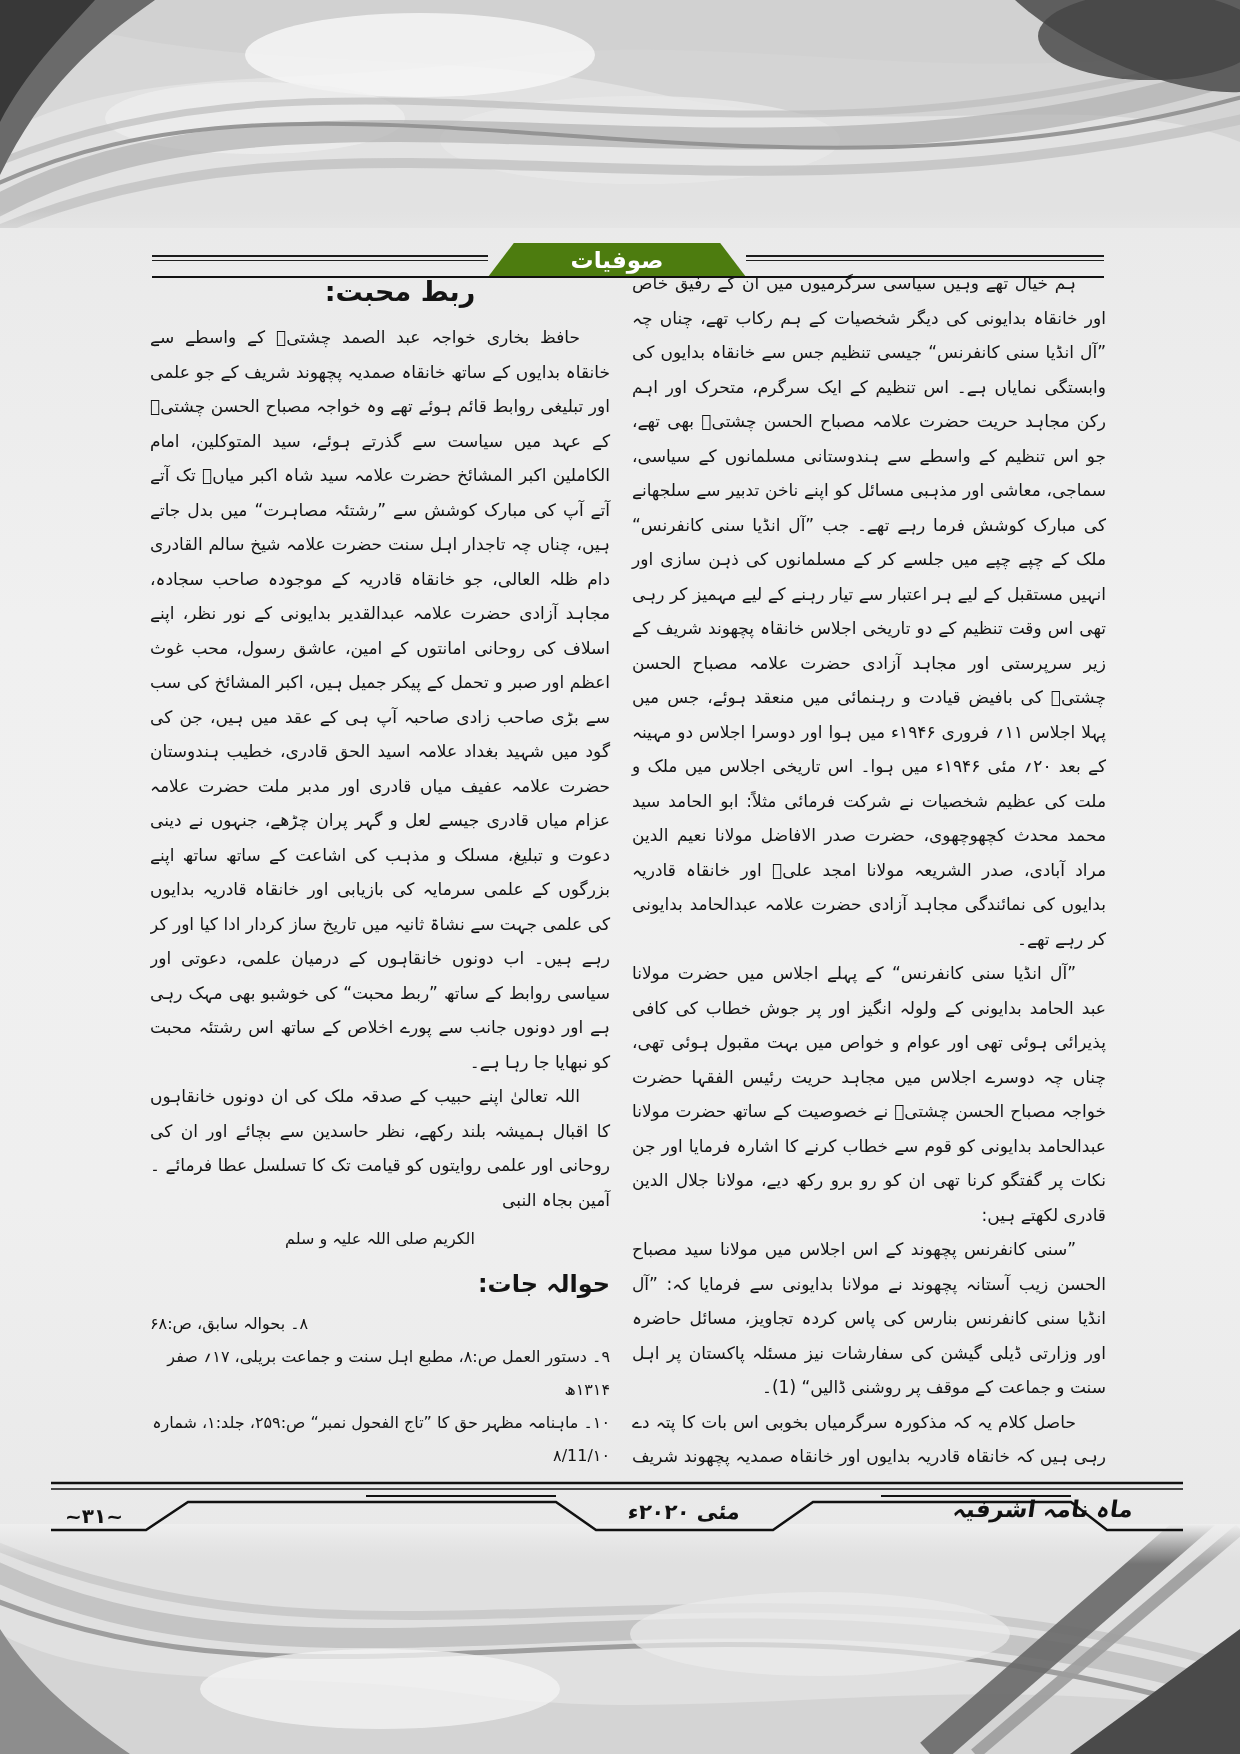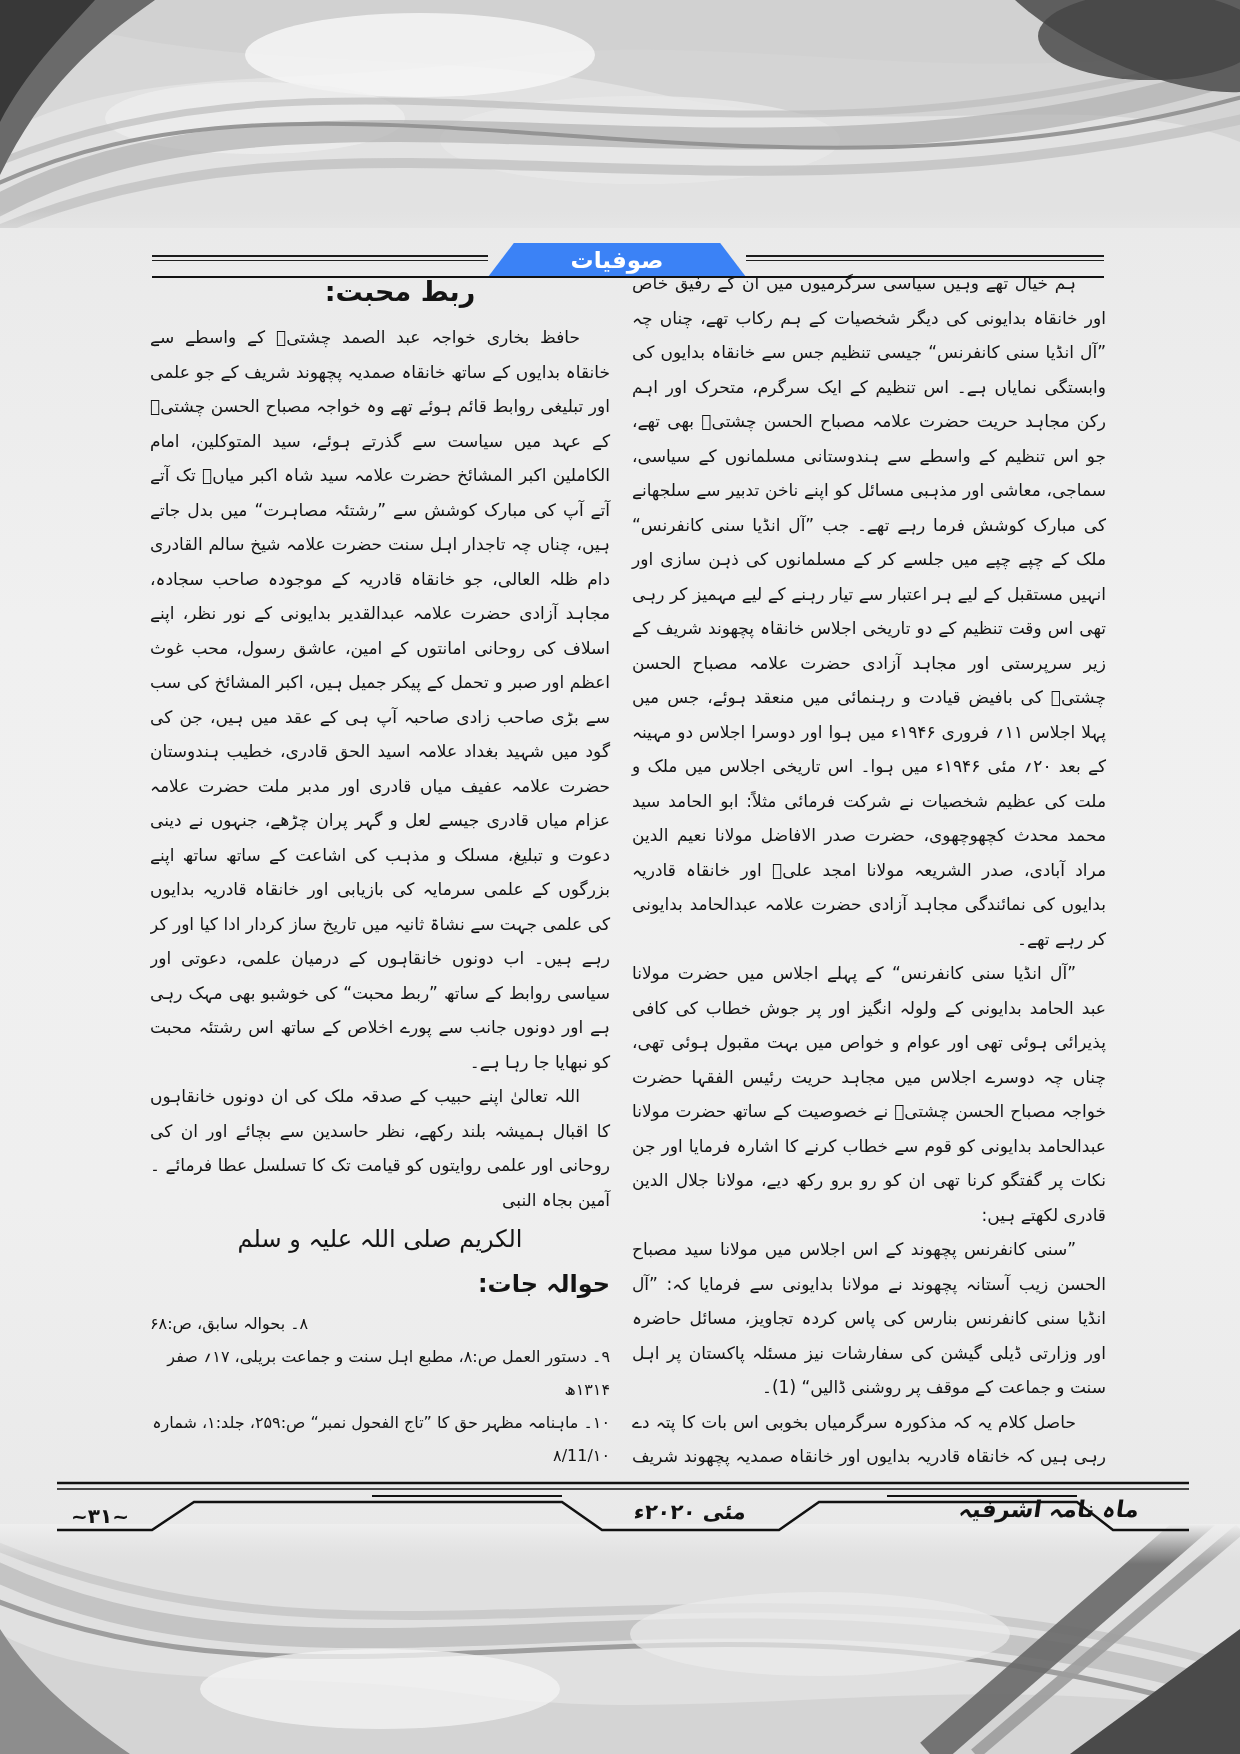--- a/index.html
+++ b/index.html
@@ -15,21 +15,21 @@
   .deco-top{ top:0; }
   .deco-bottom{ bottom:0; }
   .content-bg{
     position:absolute; top:228px; left:0; width:1240px; height:1300px;
     background:linear-gradient(180deg,#eaeaea 0%, #f0f0f0 30%, #efefef 75%, #e9e9e9 100%);
   }
   
   .banner-wrap{ position:absolute; top:241px; left:0; width:1240px; height:44px; }
   .banner{
     position:absolute; left:488px; top:2px; width:258px; height:34px;
-    background:#3b82f6; color:#fff;
+    background:#4d7c0f; color:#fff;
     clip-path:polygon(10% 0, 90% 0, 100% 100%, 0 100%);
     display:flex; align-items:center; justify-content:center;
     font-size:23px; font-weight:bold; letter-spacing:1px;
   }
   .rule-double{ position:absolute; height:6px; border-top:2px solid #1c1c1c; border-bottom:1.5px solid #1c1c1c; }
   .rule-left{ top:14px; left:152px; width:336px; }
   .rule-right{ top:14px; left:746px; width:358px; }
   .rule-under{ position:absolute; top:35px; left:152px; width:952px; border-top:2.5px solid #111; }
   
   .columns{
@@ -41,30 +41,30 @@
   .col-right{ width:474px; }
   .col-left{ width:460px; padding-top:4px; }
   .col p{ text-indent:30px; }
   .section-heading{
     font-size:27px; font-weight:bold; line-height:44px;
     text-align:right; padding-left:28px; text-align:left;
     direction:rtl; margin:0 0 6px 0;
   }
   .heading-rabt{ text-align:center; padding-left:40px; }
   .quote-par{ text-indent:30px; }
-  .salutation{ text-align:center; font-size:24px; line-height:44px; font-weight:500; }
+  .salutation{ text-align:center; font-size:16px; line-height:44px; font-weight:500; }
   .refs-heading{
     font-size:24px; font-weight:bold; line-height:46px;
     padding-left:130px; text-align:right;
   }
   .refs{ font-size:16px; line-height:33px; }
   .ref-line{ text-align:right; }
   .ref-center{ text-align:left; }
   
-  .footer{ position:absolute; top:1480px; left:57px; width:1132px; height:62px; }
+  .footer{ position:absolute; top:1480px; left:51px; width:1132px; height:62px; }
   .footer svg{ position:absolute; top:0; left:0; }
   .footer-text{ position:absolute; font-weight:bold; color:#111; white-space:nowrap; }
   .page-number{ left:14px; top:24px; font-size:20px; }
   .issue-date{ left:548px; top:20px; width:170px; text-align:center; font-size:21px; transform:skewX(-6deg); }
   .magazine-title{ left:902px; top:16px; font-size:23px; transform:skewX(-8deg); }
 </style>
 </head>
 <body>
 
 <svg class="deco deco-top" width="1240" height="252" viewBox="0 0 1240 252" preserveAspectRatio="none" aria-hidden="true">

